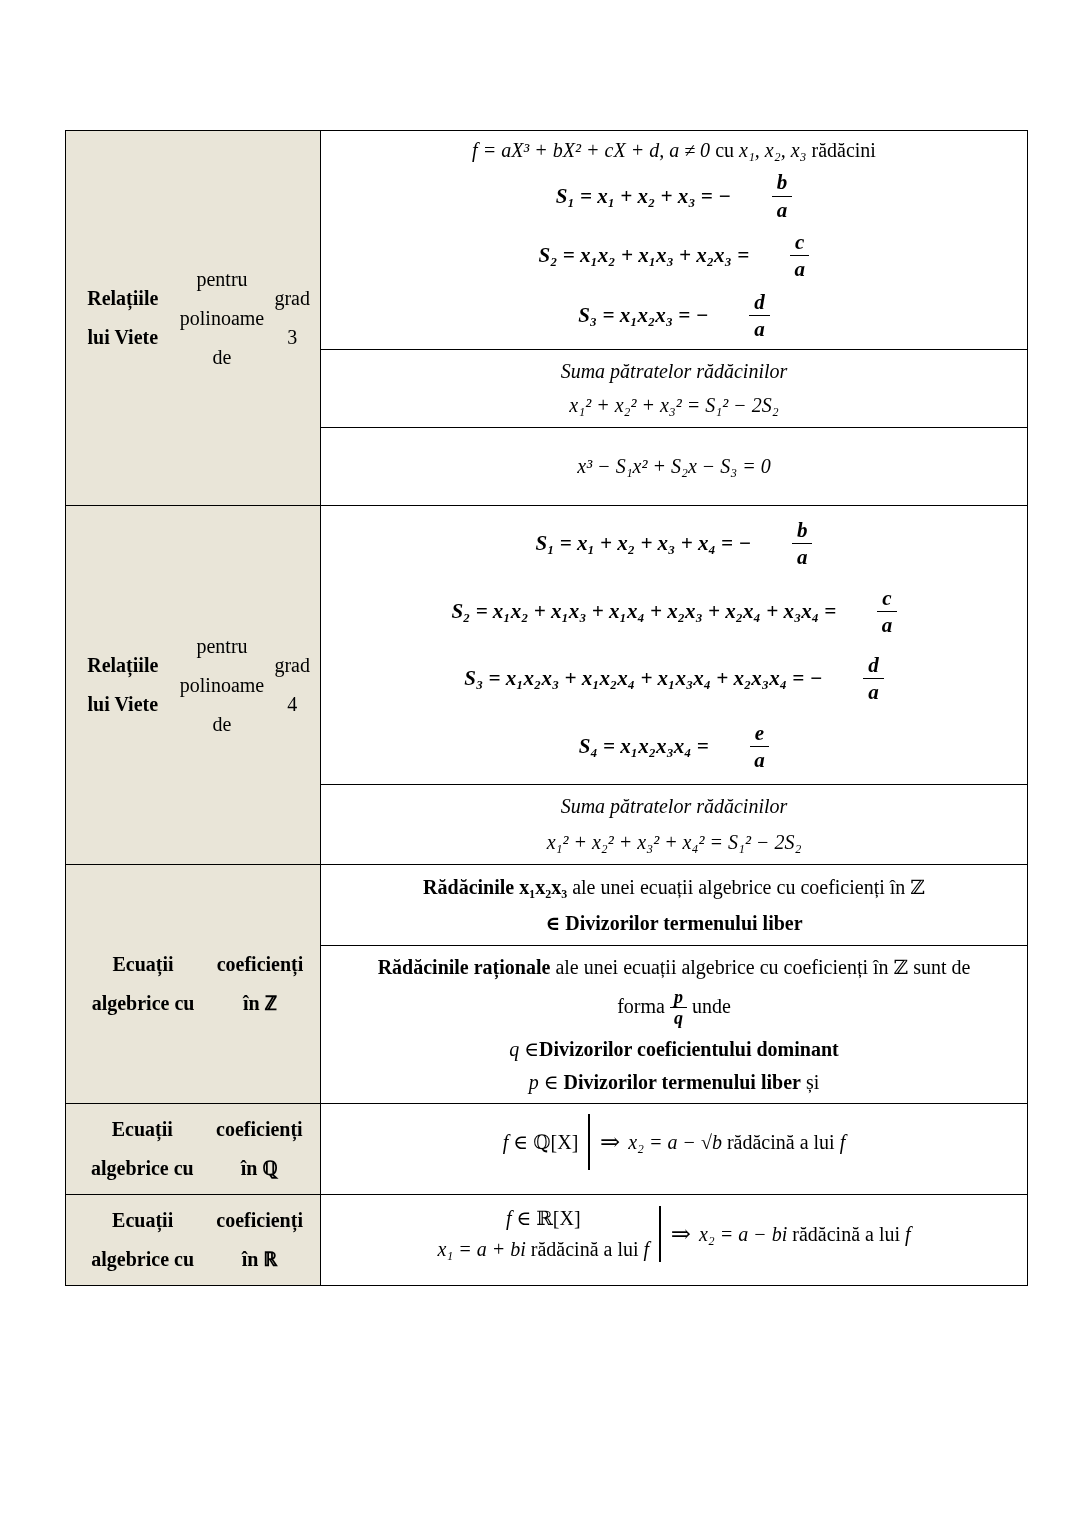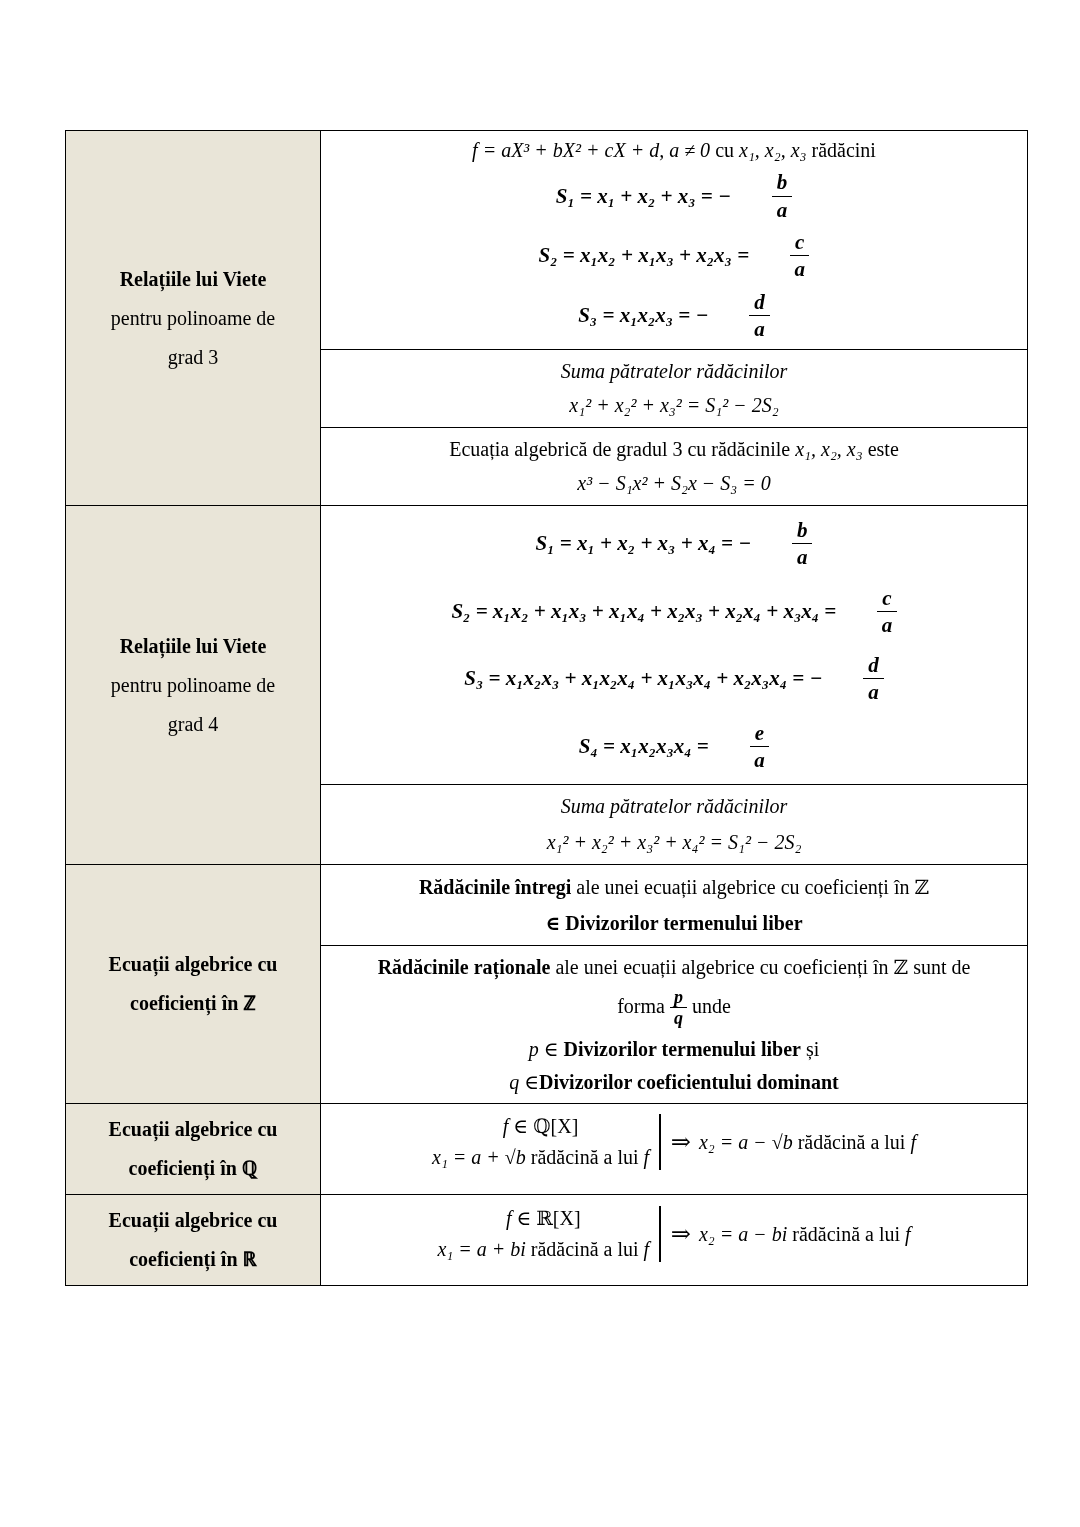--- a/index.html
+++ b/index.html
@@ -24,21 +24,21 @@
     font-size: 20px;
   }
   .trow { display: flex; align-items: stretch; }
   .trow + .trow { border-top: 1.5px solid var(--border, #000); }
   .hcell {
     flex: 0 0 255px;
     box-sizing: border-box;
     background: var(--header-bg, #e9e5d8);
     border-right: 1.5px solid var(--border, #000);
     display: flex;
-    flex-direction: column;
+    flex-direction: row;
     justify-content: center;
     align-items: center;
     text-align: center;
     line-height: 1.95;
     padding: 6px 10px;
   }
   .hb { font-weight: bold; }
   .ccol { flex: 1 1 auto; display: flex; flex-direction: column; min-width: 0; }
   .sub {
     box-sizing: border-box;
@@ -139,21 +139,20 @@
               <span class="fnum">d</span>
               <span class="fden">a</span>
             </span>
           </div>
       </div>
       <div class="sub" style="height:78px">
         <div class="line it">Suma pătratelor rădăcinilor</div>
         <div class="line m">x₁² + x₂² + x₃² = S₁² − 2S₂</div>
       </div>
       <div class="sub" style="height:78px">
-        <div class="line"><span class="t">Ecuația algebrică de gradul 3 cu rădăcinile </span><span class="m">x₁, x₂, x₃</span><span class="t"> este</span></div>
         <div class="line m">x³ − S₁x² + S₂x − S₃ = 0</div>
       </div>
     </div>
   </div>
 
   <div class="trow">
     <div class="hcell">
       <div class="hb">Relațiile lui Viete</div>
       <div>pentru polinoame de</div>
       <div>grad 4</div>
@@ -196,44 +195,43 @@
     </div>
   </div>
 
   <div class="trow">
     <div class="hcell">
       <div class="hb">Ecuații algebrice cu</div>
       <div class="hb">coeficienți în ℤ</div>
     </div>
     <div class="ccol">
       <div class="sub" style="height:80px">
-        <div class="line"><span class="b">Rădăcinile întregi</span><span class="t"> ale unei ecuații algebrice cu coeficienți în ℤ</span></div>
+        <div class="line"><span class="b">Rădăcinile x₁x₂x₃</span><span class="t"> ale unei ecuații algebrice cu coeficienți în ℤ</span></div>
         <div class="line b">∈ Divizorilor termenului liber</div>
       </div>
       <div class="sub" style="height:158px">
         <div class="line"><span class="b">Rădăcinile raționale</span><span class="t"> ale unei ecuații algebrice cu coeficienți în ℤ sunt de</span></div>
         <div class="line"><span class="t">forma</span><span class="ifrac">
               <span class="fnum">p</span>
               <span class="fden">q</span>
             </span><span class="t">unde</span></div>
+        <div class="line"><span class="m">q</span><span class="t"> ∈</span><span class="b">Divizorilor coeficientului dominant</span></div>
         <div class="line"><span class="m">p</span><span class="t"> ∈ </span><span class="b">Divizorilor termenului liber</span><span class="t"> și</span></div>
-        <div class="line"><span class="m">q</span><span class="t"> ∈</span><span class="b">Divizorilor coeficientului dominant</span></div>
       </div>
     </div>
   </div>
 
   <div class="trow">
     <div class="hcell">
       <div class="hb">Ecuații algebrice cu</div>
       <div class="hb">coeficienți în ℚ</div>
     </div>
     <div class="qcell" style="height:76px">
       <div class="qstack">
         <div class="line"><span class="m">f</span><span class="t"> ∈ ℚ[X]</span></div>
-        <div class="line"><span class="m">x₁ = a + √b</span><span class="t"> rădăcină a lui </span><span class="m">f</span></div>
       </div>
       <div class="vbar"></div>
       <div class="concl">
           <span class="arrow">⇒</span>
           <span class="line"><span class="m">x₂ = a − √b</span><span class="t"> rădăcină a lui </span><span class="m">f</span></span>
         </div>
     </div>
   </div>
 
   <div class="trow">

